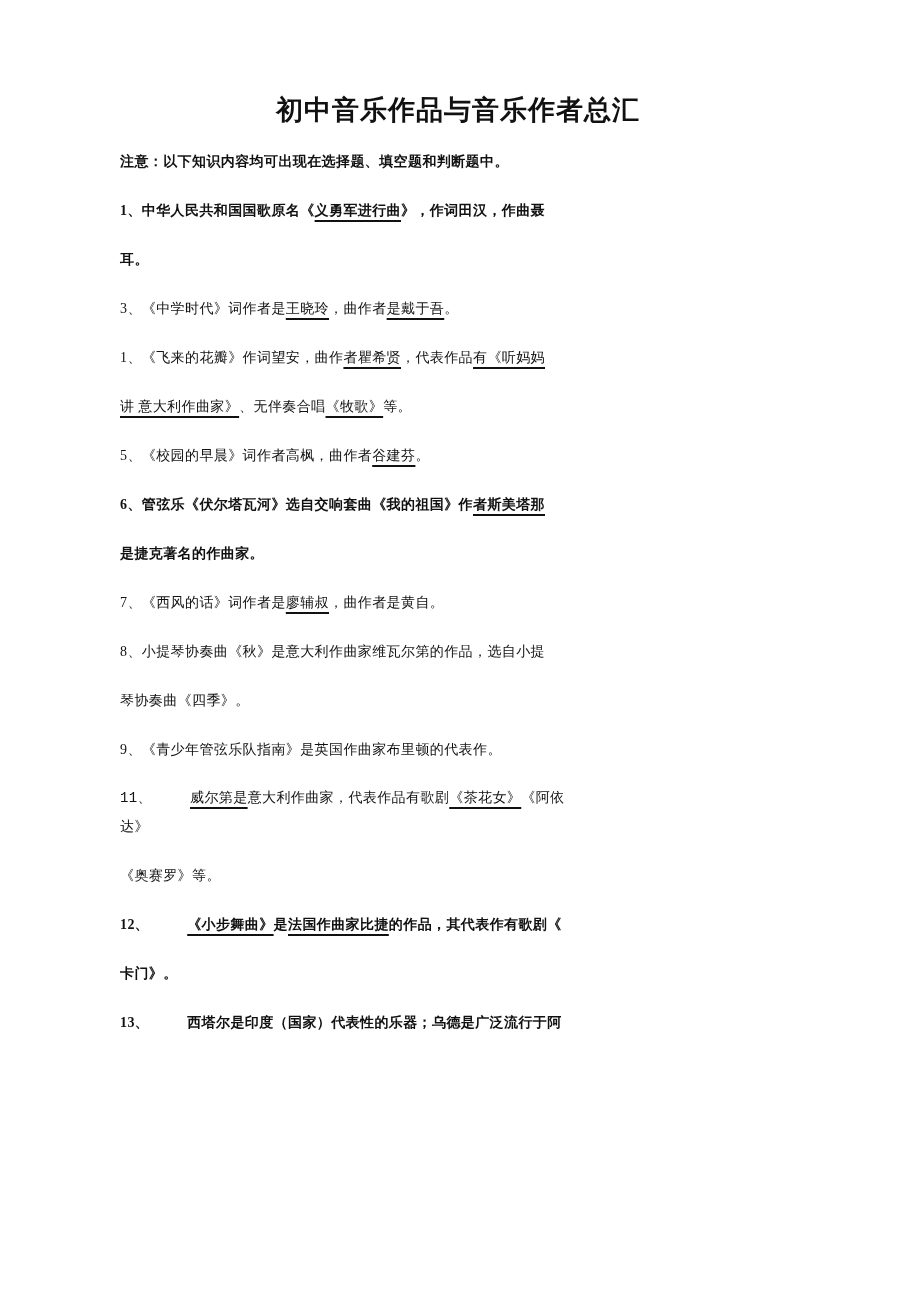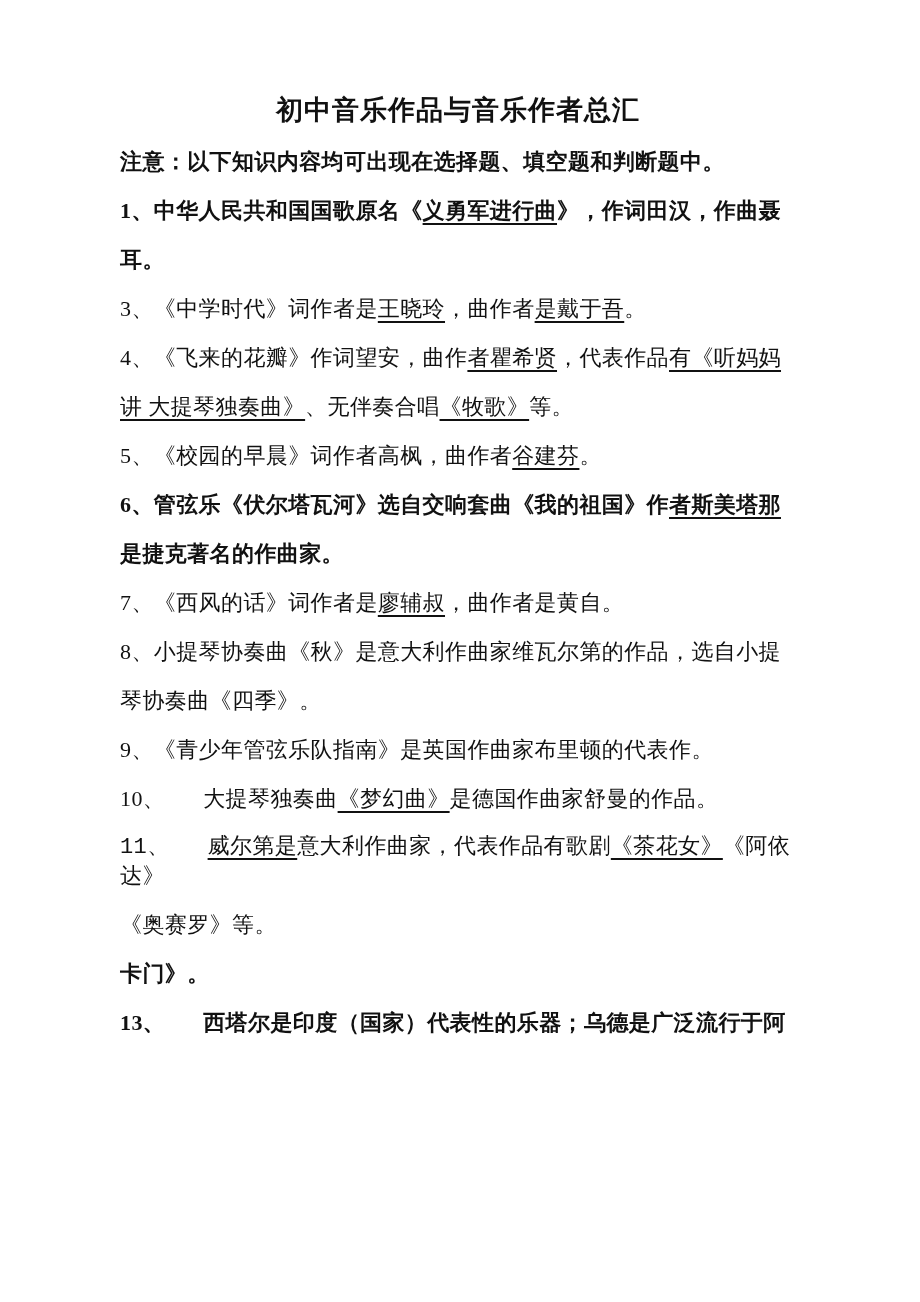--- a/index.html
+++ b/index.html
@@ -15,21 +15,21 @@
     color: #111111;
   }
   .doc-page {
     box-sizing: border-box;
     width: 872px;
     height: 1302px;
     padding: 92px 84px 0 120px;
     background: #ffffff;
   }
   .line {
-    font-size: 22px;
+    font-size: 14px;
     line-height: 33px;
     margin-bottom: 16px;
     white-space: nowrap;
     letter-spacing: 0.4px;
   }
   .line.title {
     font-size: 27px;
     font-weight: bold;
     text-align: center;
     line-height: 36px;
@@ -54,28 +54,28 @@
 </style>
 </head>
 <body>
 
 <div class="doc-page">
     <div class="line title"><span>初中音乐作品与音乐作者总汇</span></div>
     <div class="line bold"><span>注意：以下知识内容均可出现在选择题、填空题和判断题中。</span></div>
     <div class="line bold"><span>1、中华人民共和国国歌原名《</span><span class="u">义勇军进行曲</span><span>》，作词田汉，作曲聂</span></div>
     <div class="line bold"><span>耳。</span></div>
     <div class="line"><span>3、《中学时代》词作者是</span><span class="u">王晓玲</span><span>，曲作者</span><span class="u">是戴于吾</span><span>。</span></div>
-    <div class="line"><span>4、《飞来的花瓣》作词望安，曲作</span><span class="u">者瞿希贤</span><span>，代表作品</span><span class="u">有《听妈妈</span></div>
-    <div class="line"><span class="u">讲 大提琴独奏曲》</span><span>、无伴奏合唱</span><span class="u">《牧歌》</span><span>等。</span></div>
+    <div class="line"><span>1、《飞来的花瓣》作词望安，曲作</span><span class="u">者瞿希贤</span><span>，代表作品</span><span class="u">有《听妈妈</span></div>
+    <div class="line"><span class="u">讲 意大利作曲家》</span><span>、无伴奏合唱</span><span class="u">《牧歌》</span><span>等。</span></div>
     <div class="line"><span>5、《校园的早晨》词作者高枫，曲作者</span><span class="u">谷建芬</span><span>。</span></div>
     <div class="line bold"><span>6、管弦乐《伏尔塔瓦河》选自交响套曲《我的祖国》作</span><span class="u">者斯美塔那</span></div>
     <div class="line bold"><span>是捷克著名的作曲家。</span></div>
     <div class="line"><span>7、《西风的话》词作者是</span><span class="u">廖辅叔</span><span>，曲作者是黄自。</span></div>
     <div class="line"><span>8、小提琴协奏曲《秋》是意大利作曲家维瓦尔第的作品，选自小提</span></div>
     <div class="line"><span>琴协奏曲《四季》。</span></div>
     <div class="line"><span>9、《青少年管弦乐队指南》是英国作曲家布里顿的代表作。</span></div>
-    <div class="line"><span>10、</span><span class="tab"></span><span>大提琴独奏曲</span><span class="u">《梦幻曲》</span><span>是德国作曲家舒曼的作品。</span></div>
     <div class="line mt8 tight"><span>11、</span><span class="tab"></span><span class="u">威尔第是</span><span>意大利作曲家，代表作品有歌剧</span><span class="u">《茶花女》</span><span>《阿依</span></div>
     <div class="line"><span>达》</span></div>
     <div class="line"><span>《奥赛罗》等。</span></div>
+    <div class="line bold"><span>12、</span><span class="tab"></span><span class="u">《小步舞曲》</span><span>是</span><span class="u">法国作曲家比捷</span><span>的作品，其代表作有歌剧《</span></div>
     <div class="line bold"><span>卡门》。</span></div>
     <div class="line bold"><span>13、</span><span class="tab"></span><span>西塔尔是印度（国家）代表性的乐器；乌德是广泛流行于阿</span></div>
   </div>
 
 </body></html>

